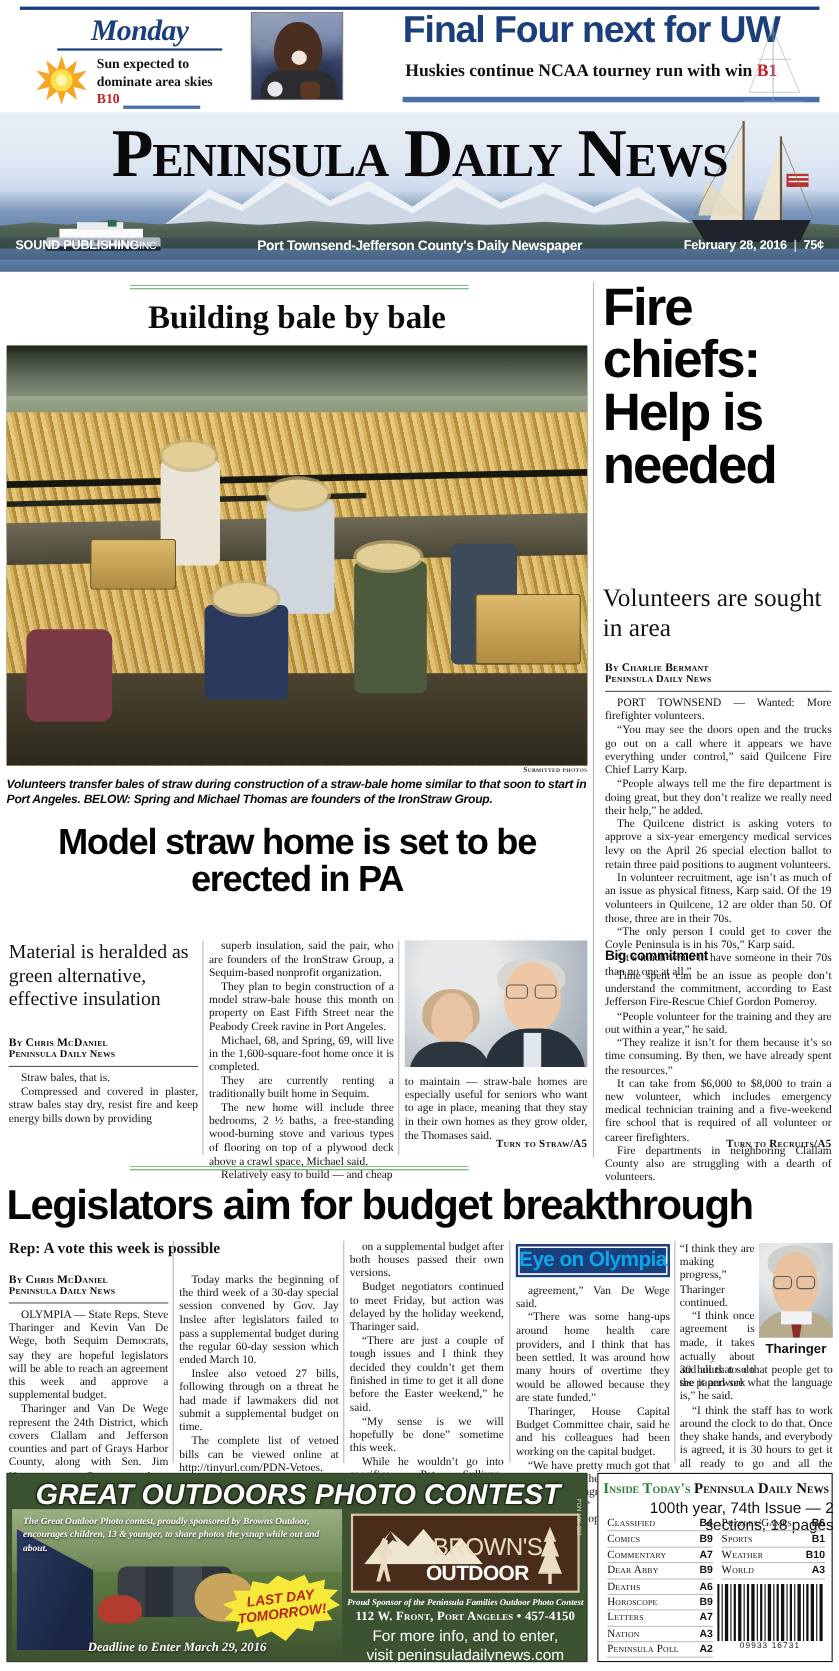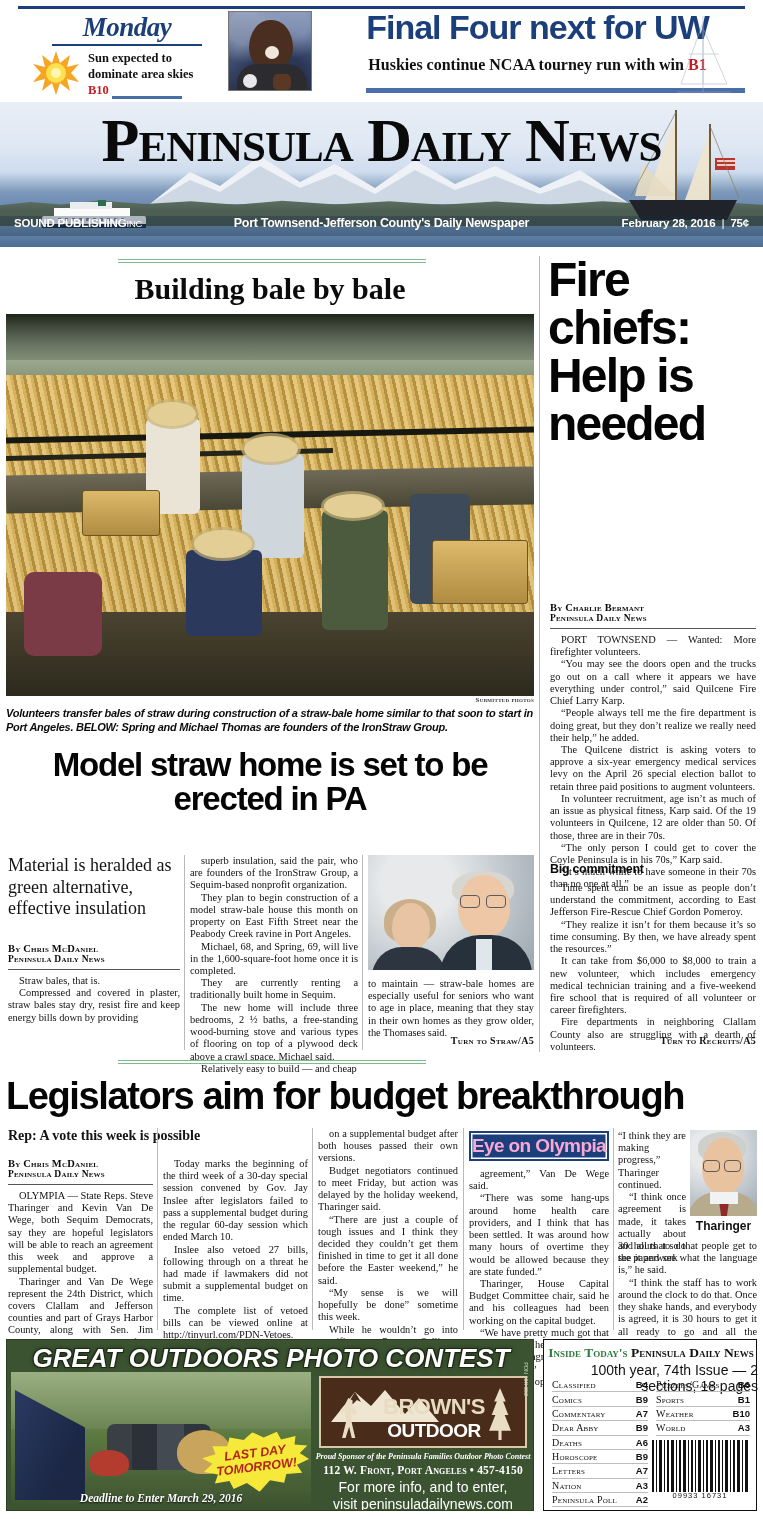--- a/index.html
+++ b/index.html
@@ -177,21 +177,21 @@
     background:radial-gradient(circle at 30% 25%, #e7e9ea 0 25%, #c6cdd2 55%, #9aa5ad 100%); }
   .port .head { position:absolute; border-radius:48% 48% 44% 44% / 55% 55% 45% 45%; }
   .port .hair { position:absolute; border-radius:50% 50% 40% 40%; }
   .port .shoulders { position:absolute; border-radius:40px 40px 0 0; }
   .port .glasses { position:absolute; border:1.6px solid #5a5a5a; border-radius:4px; }
 
   
   .eye-flag {
     position:absolute; background:#1b3f7a; border:2px solid #1b3f7a;
     box-shadow: inset 0 0 0 1.5px #ffffff;
-    color:#f9a8d4; font-family:"Liberation Sans", sans-serif; font-weight:bold;
+    color:#0ea5e9; font-family:"Liberation Sans", sans-serif; font-weight:bold;
     font-size:19px; letter-spacing:-0.6px; text-align:center; line-height:26px;
   }
   .port-cap {
     position:absolute; text-align:center; font-family:"Liberation Sans", sans-serif;
     font-weight:bold; font-size:12px; color:#111;
   }
 
   
   .ad {
     position:absolute; left:6px; top:1339px; width:528px; height:172px;
@@ -237,22 +237,22 @@
   .brown-logo {
     position:absolute; left:312px; top:36px; width:208px; height:72px;
     background:#4a2c1b; border:2px solid #d9c9a8; overflow:hidden;
   }
   .bl-mtn { position:absolute; left:10px; top:8px; width:132px; height:36px; }
   .bl-tree { position:absolute; right:12px; top:10px; width:26px; height:52px;
     background:#e9ddc4; clip-path:polygon(50% 0,72% 26%,62% 26%,82% 52%,68% 52%,92% 82%,56% 82%,56% 100%,44% 100%,44% 82%,8% 82%,32% 52%,18% 52%,38% 26%,28% 26%); }
   .bl-hiker { position:absolute; left:18px; top:20px; width:22px; height:40px;
     background:#e9ddc4; clip-path:polygon(42% 0,62% 6%,60% 20%,82% 34%,70% 44%,56% 34%,58% 62%,74% 100%,58% 100%,46% 72%,30% 100%,14% 100%,32% 60%,26% 30%,12% 42%,6% 30%,28% 16%); }
   .bl-name {
-    position:absolute; left:54px; top:18px; width:118px; text-align:center;
-    font-family:"Liberation Sans", sans-serif; font-weight:bold; font-size:22px;
+    position:absolute; left:54px; top:18px; width:118px; text-align:right;
+    font-family:"Liberation Sans", sans-serif; font-weight:normal; font-size:22px;
     color:#e7dcc2; letter-spacing:-0.5px; line-height:1.02;
   }
   .bl-name2 {
     position:absolute; left:54px; top:42px; width:118px; text-align:center;
     font-family:"Liberation Sans", sans-serif; font-weight:bold; font-size:19px;
     color:#ffffff; letter-spacing:-0.5px;
   }
   .ad-sponsor {
     position:absolute; left:306px; top:112px; width:220px; text-align:center;
     font-family:"Liberation Serif", serif; font-style:italic; font-weight:bold;
@@ -480,20 +480,21 @@
     <div class="shoulders" style="left:72px; top:80px; width:92px; height:40px; background:#26313c;"></div>
     <div style="position:absolute; left:108px; top:84px; width:16px; height:34px; background:#dfe6ec;"></div>
   </div>
 
   <div class="body-col" style="left:368px; top:978px; width:166px;">
     <p class="noind">to maintain — straw-bale homes are especially useful for seniors who want to age in place, meaning that they stay in their own homes as they grow older, the Thomases said.</p>
   </div>
   <div class="jump" style="left:368px; top:1035px; width:166px;">Turn to Straw/A5</div>
 
   <div class="hed-black" style="left:548px; top:256px; width:210px; font-size:48px; letter-spacing:-1.8px; line-height:1.0;">Fire chiefs: Help is needed</div>
+  <div class="deck-serif" style="left:548px; top:530px; width:210px; font-size:23px; line-height:1.18;">Volunteers are sought in area</div>
 
   <div class="byline" style="left:550px; top:602px; width:206px;">
     <span>By Charlie Bermant</span>
     <span class="org">Peninsula Daily News</span>
   </div>
   <div class="byline-rule" style="left:550px; top:628px; width:206px;"></div>
 
   <div class="body-col" style="left:550px; top:634px; width:206px;">
     <p>PORT TOWNSEND — Wanted: More firefighter volunteers.</p>
     <p>“You may see the doors open and the trucks go out on a call where it appears we have everything under control,” said Quilcene Fire Chief Larry Karp.</p>
@@ -501,20 +502,21 @@
     <p>The Quilcene district is asking voters to approve a six-year emergency medical services levy on the April 26 special election ballot to retain three paid positions to augment volunteers.</p>
     <p>In volunteer recruitment, age isn’t as much of an issue as physical fitness, Karp said. Of the 19 volunteers in Quilcene, 12 are older than 50. Of those, three are in their 70s.</p>
     <p>“The only person I could get to cover the Coyle Peninsula is in his 70s,” Karp said.</p>
     <p>“It’s much while to have someone in their 70s than no one at all.”</p>
   </div>
 
   <div class="subhed" style="left:550px; top:862px;">Big commitment</div>
 
   <div class="body-col" style="left:550px; top:882px; width:206px;">
     <p>Time spent can be an issue as people don’t understand the commitment, according to East Jefferson Fire-Rescue Chief Gordon Pomeroy.</p>
+    <p>“People volunteer for the training and they are out within a year,” he said.</p>
     <p>“They realize it isn’t for them because it’s so time consuming. By then, we have already spent the resources.”</p>
     <p>It can take from $6,000 to $8,000 to train a new volunteer, which includes emergency medical technician training and a five-weekend fire school that is required of all volunteer or career firefighters.</p>
     <p>Fire departments in neighboring Clallam County also are struggling with a dearth of volunteers.</p>
   </div>
   <div class="jump" style="left:550px; top:1035px; width:206px;">Turn to Recruits/A5</div>
 
   <div class="grn-rule" style="left:118px; top:1060px; width:308px;"></div>
 
   <div class="hed-black" style="left:6px; top:1077px; width:751px; font-size:38px; text-align:left; letter-spacing:-1.4px;">Legislators aim for budget breakthrough</div>
 
@@ -588,20 +590,21 @@
   <div class="ad">
     <div class="ad-photo">
       <div class="hill"></div>
       <div class="tent"></div>
       <div class="legs" style="background:linear-gradient(90deg,#3a3f46 0 24%, #2b3039 24% 48%, #434a52 48% 74%, #2f353d 74% 100%); border-radius:8px;"></div>
       <div class="hairblond"></div>
       <div class="helmet"></div>
     </div>
 
     <div class="ad-title">GREAT OUTDOORS PHOTO CONTEST</div>
+    <div class="ad-blurb">The Great Outdoor Photo contest, proudly sponsored by Browns Outdoor, encourages children, 13 &amp; younger, to share photos the ysnap while out and about.</div>
 
     <div class="starburst">
       <span>LAST DAY</span><br>
       <span>TOMORROW!</span>
     </div>
 
     <div class="ad-deadline">Deadline to Enter March 29, 2016</div>
 
     <div class="brown-logo">
       <svg class="bl-mtn" viewBox="0 0 132 36" preserveAspectRatio="none">

